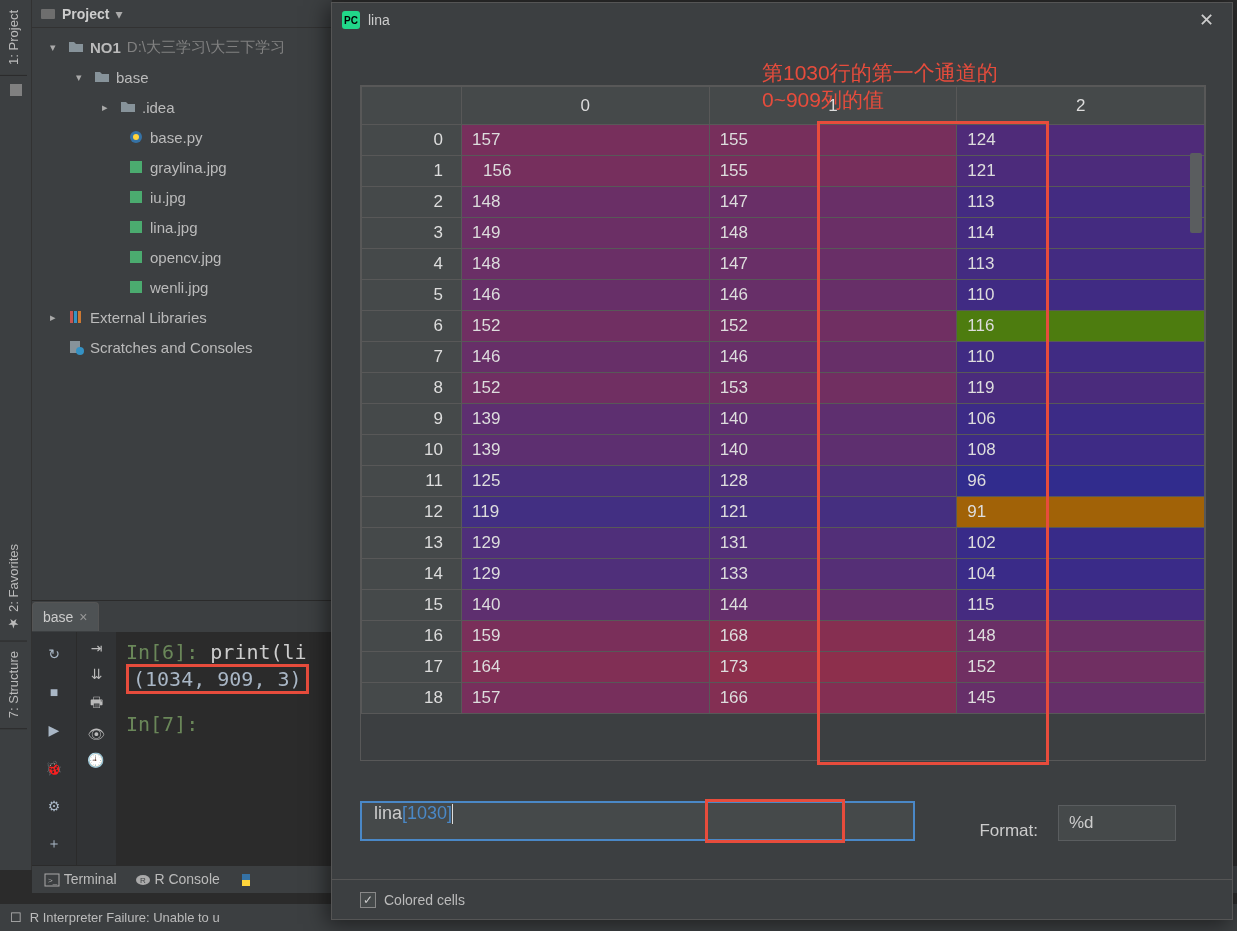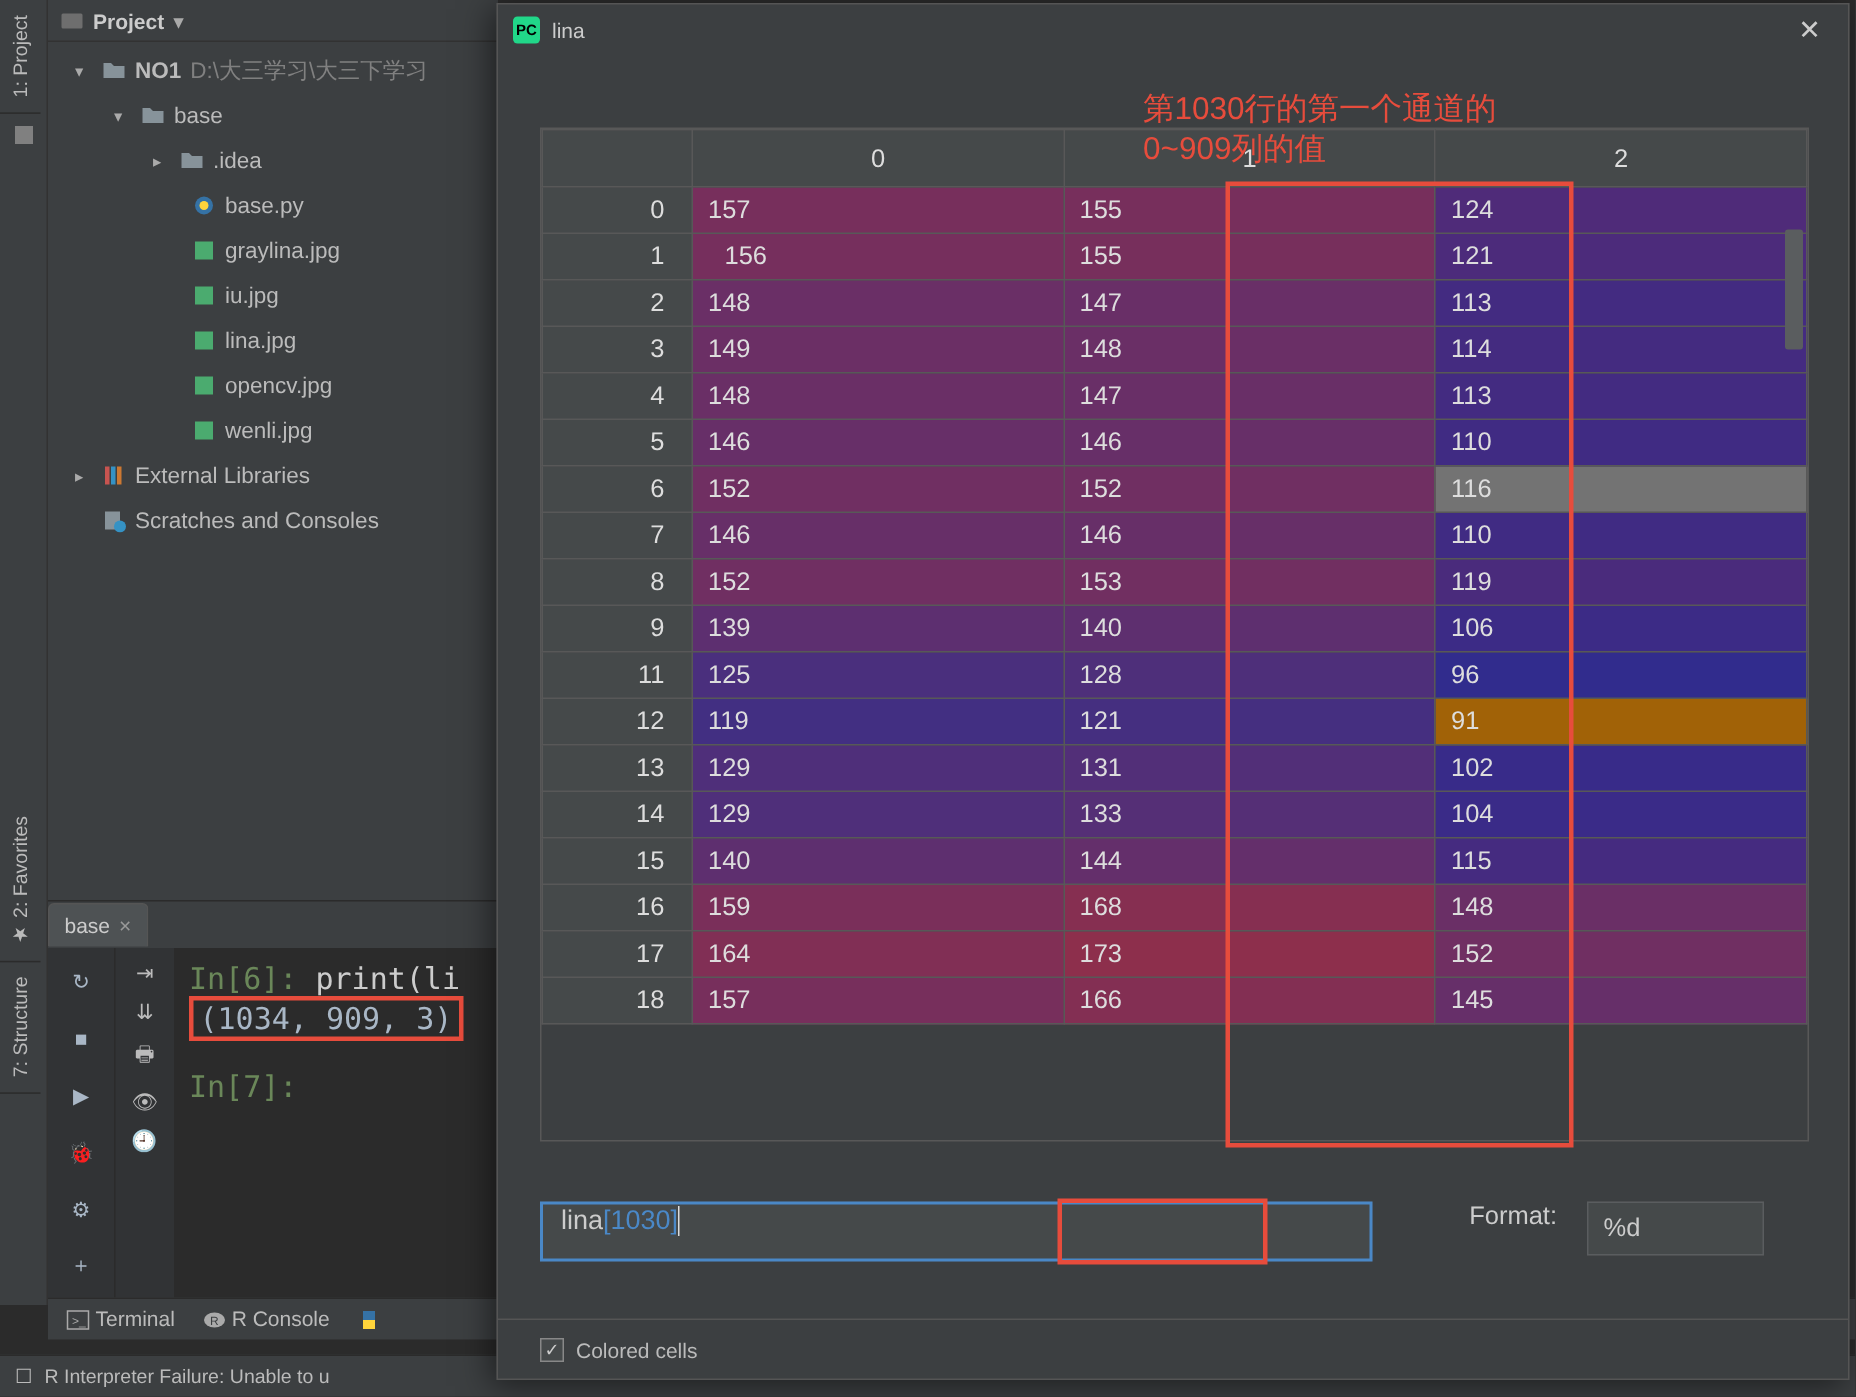--- a/index.html
+++ b/index.html
@@ -239,21 +239,21 @@
   right: 30px; top: 150px;
   width: 12px; height: 80px;
   background: #5a5d5f;
   border-radius: 2px;
 }
 
 .dialog-input-row {
   position: absolute;
   left: 28px; bottom: 78px;
   width: 816px;
-  display: flex; align-items: flex-start; gap: 20px;
+  display: flex; align-items: flex-end; gap: 20px;
 }
 .expr-input {
   flex: 0 0 555px;
   height: 40px;
   background: #45494a;
   border: 2px solid #4a88c7;
   color: #ccc;
   padding: 0 12px;
   font-size: 18px;
   font-family: inherit;
@@ -532,41 +532,47 @@
           <tr>
             <th class="rowhead">5</th>
             <td style="background: rgb(103, 47, 104);">146</td>
             <td style="background: rgb(103, 47, 104);">146</td>
             <td style="background: rgb(64, 43, 131);">110</td>
           </tr>
           <tr>
             <th class="rowhead">6</th>
             <td style="background: rgb(112, 47, 98);">152</td>
             <td style="background: rgb(112, 47, 98);">152</td>
-            <td style="background: #737373;">116</td>
+            <td style="background: #4d7c0f;">116</td>
           </tr>
           <tr>
             <th class="rowhead">7</th>
             <td style="background: rgb(103, 47, 104);">146</td>
             <td style="background: rgb(103, 47, 104);">146</td>
             <td style="background: rgb(64, 43, 131);">110</td>
           </tr>
           <tr>
             <th class="rowhead">8</th>
             <td style="background: rgb(112, 47, 98);">152</td>
             <td style="background: rgb(113, 47, 97);">153</td>
             <td style="background: rgb(74, 43, 124);">119</td>
           </tr>
           <tr>
             <th class="rowhead">9</th>
             <td style="background: rgb(93, 47, 112);">139</td>
             <td style="background: rgb(94, 47, 111);">140</td>
             <td style="background: rgb(60, 43, 134);">106</td>
           </tr>
           <tr>
+            <th class="rowhead">10</th>
+            <td style="background: rgb(93, 47, 112);">139</td>
+            <td style="background: rgb(94, 47, 111);">140</td>
+            <td style="background: rgb(62, 43, 133);">108</td>
+          </tr>
+          <tr>
             <th class="rowhead">11</th>
             <td style="background: rgb(74, 47, 125);">125</td>
             <td style="background: rgb(78, 47, 122);">128</td>
             <td style="background: rgb(49, 44, 141);">96</td>
           </tr>
           <tr>
             <th class="rowhead">12</th>
             <td style="background: rgb(66, 47, 130);">119</td>
             <td style="background: rgb(69, 47, 128);">121</td>
             <td style="background: #a16207;">91</td>

